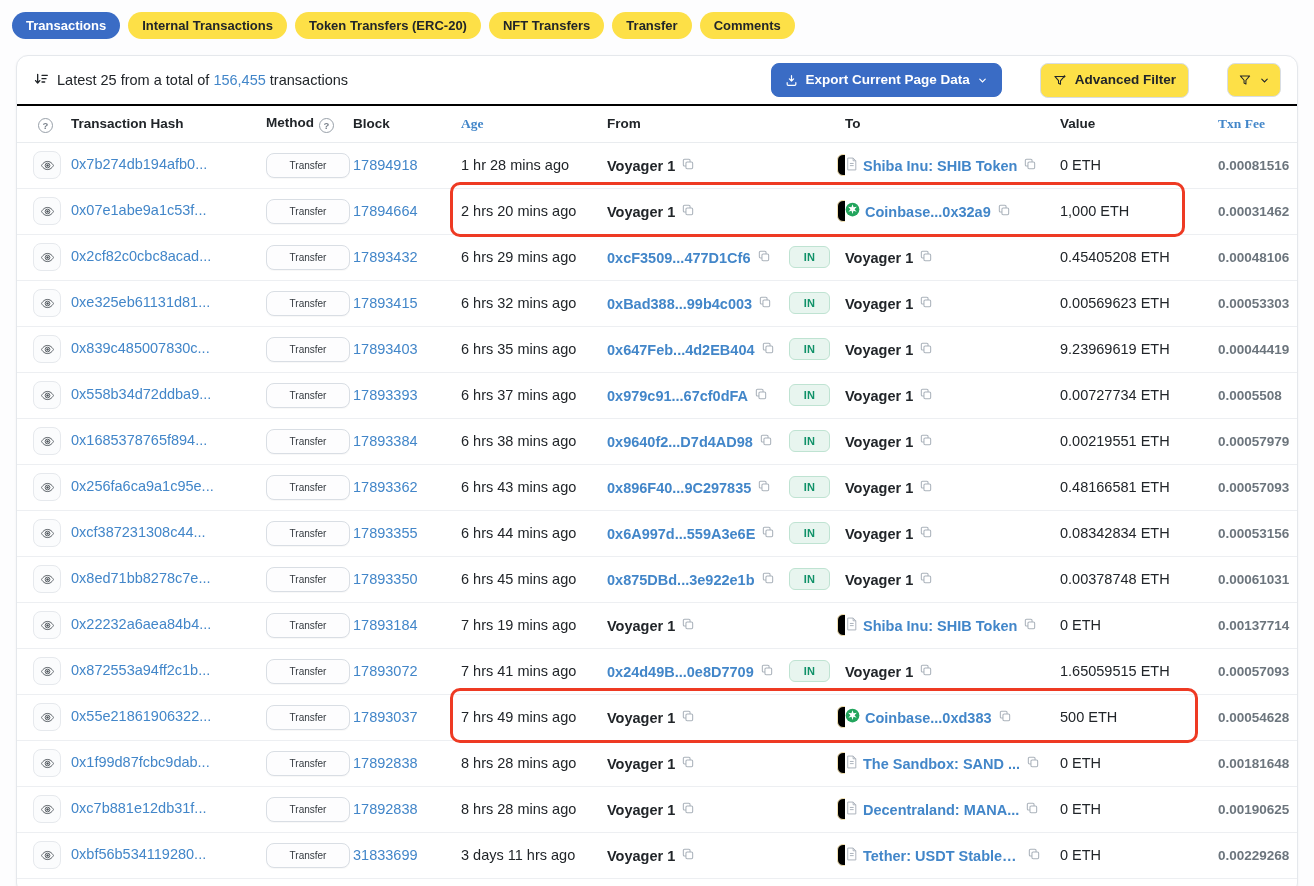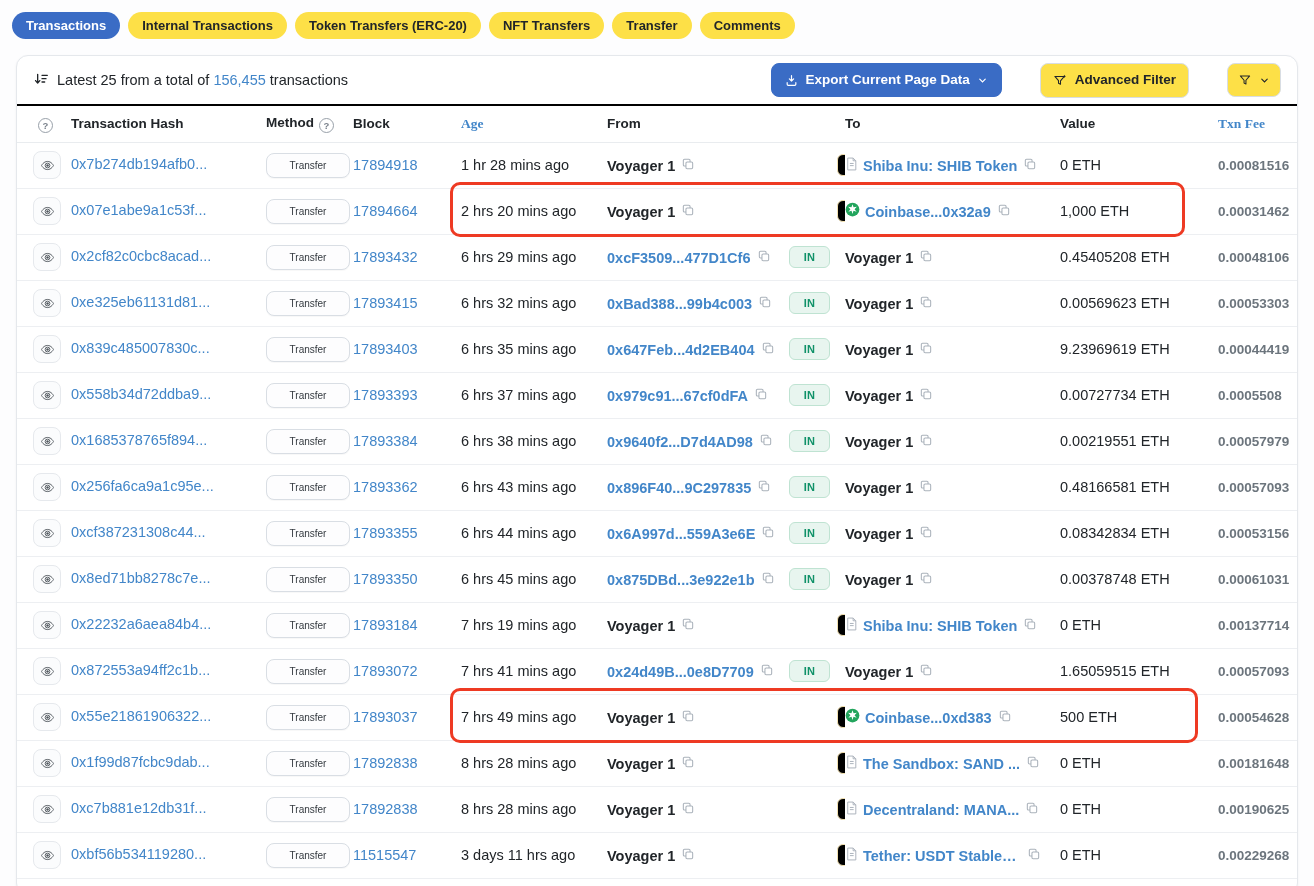--- a/index.html
+++ b/index.html
@@ -591,21 +591,21 @@
         </tr>
         <tr>
           <td><button class="eye-btn">
               <svg width="15" height="15" viewBox="0 0 24 24">
                 <path d="M12 5.5C5.6 5.5 2.5 12 2.5 12s3.1 6.5 9.5 6.5 9.5-6.5 9.5-6.5S18.4 5.5 12 5.5zm0 10.3a3.8 3.8 0 1 1 0-7.6 3.8 3.8 0 0 1 0 7.6z" fill="none" stroke="currentColor" stroke-width="1.5"></path>
                 <circle cx="12" cy="12" r="2" fill="currentColor"></circle>
               </svg>
             </button></td>
           <td class="hash-cell"><a class="link">0xbf56b534119280...</a></td>
           <td><span class="method-badge">Transfer</span></td>
-          <td><a class="link">11515547</a></td>
+          <td><a class="link">31833699</a></td>
           <td><span>3 days 11 hrs ago</span></td>
           <td><span class="to-link">Voyager 1</span><span class="copy-btn">
               <svg width="14" height="14" viewBox="0 0 24 24" fill="none" stroke="#aab2bb" stroke-width="1.8" stroke-linejoin="round">
                 <rect x="8.5" y="8.5" width="11.5" height="11.5" rx="2"></rect>
                 <path d="M15.5 8.5V6a2 2 0 0 0-2-2H6a2 2 0 0 0-2 2v7.5a2 2 0 0 0 2 2h2.5"></path>
               </svg>
             </span></td>
           <td><span class="dir-badge dir-out">OUT</span></td>
           <td><span class="addr-icon">
               <svg width="13" height="14" viewBox="0 0 24 26" fill="none" stroke="#aab2bb" stroke-width="1.8" stroke-linejoin="round">

